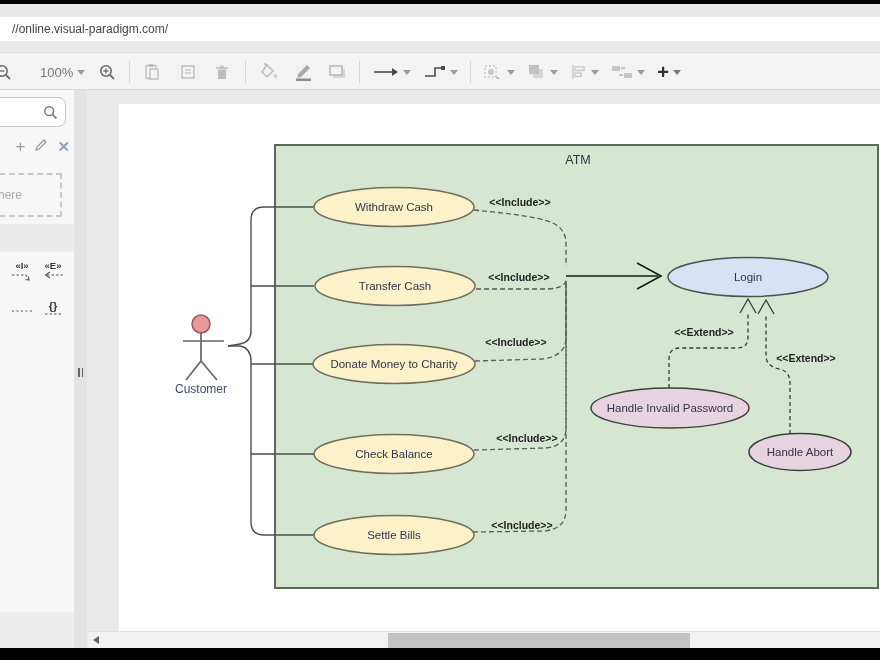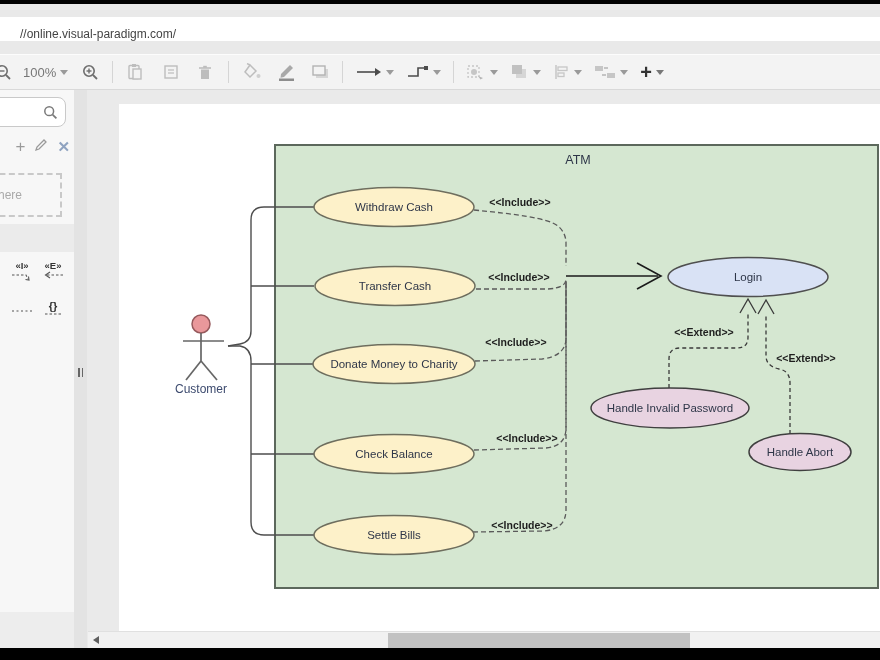--- a/index.html
+++ b/index.html
@@ -2,21 +2,21 @@
 <html><head>
 <meta charset="utf-8">
 <style>
   html,body{margin:0;padding:0;background:#000;}
   *{box-sizing:border-box;}
   .screen{position:relative;width:880px;height:660px;background:#000;overflow:hidden;
     font-family:"Liberation Sans",sans-serif;}
   .top-black{position:absolute;left:0;top:0;width:880px;height:4px;background:#000;}
   .tabstrip{position:absolute;left:0;top:4px;width:880px;height:13px;background:#e9e9e9;}
   .addressbar{position:absolute;left:0;top:17px;width:880px;height:24px;background:#fff;
-    display:flex;align-items:flex-end;padding-left:20px;font-size:12px;color:#444;}
+    display:flex;align-items:center;padding-left:12px;font-size:12px;color:#444;}
   .gapstrip{position:absolute;left:0;top:41px;width:880px;height:14px;background:#e9e9e9;
     border-bottom:1px solid #fcfcfc;}
   .toolbar{position:absolute;left:0;top:55px;width:880px;height:35px;background:#f3f3f3;
     border-bottom:1px solid #d9d9d9;display:flex;align-items:center;}
   .tb{display:flex;align-items:center;justify-content:center;height:26px;min-width:20px;cursor:pointer;}
   .tb svg{display:block;}
   .sep{width:1px;height:22px;background:#d5d5d5;margin:0 2px;}
   .caret{width:0;height:0;border-left:4px solid transparent;border-right:4px solid transparent;
     border-top:5px solid #9a9a9a;margin-left:4px;}
   .caret.dark{border-top-color:#777;}
@@ -73,21 +73,21 @@
   <div class="toolbar">
     <div class="tb" style="margin-left:-7px">
       <span>
         <svg width="18" height="18" viewBox="0 0 18 18">
             <circle cx="8" cy="8" r="5.2" fill="none" stroke="#6e6e6e" stroke-width="1.6"></circle>
             <line x1="12" y1="12" x2="16" y2="16" stroke="#6e6e6e" stroke-width="1.8"></line>
             <line x1="5.5" y1="8" x2="10.5" y2="8" stroke="#6e6e6e" stroke-width="1.4"></line>
           </svg>
       </span>
     </div>
-    <div class="tb" style="margin-left:10px">
+    <div class="tb" style="margin-left:27px">
       <span class="zoomtext">100%</span>
       <span class="caret"></span>
     </div>
     <div class="tb" style="margin-left:12px">
       <span>
         <svg width="18" height="18" viewBox="0 0 18 18">
             <circle cx="8" cy="8" r="5.2" fill="none" stroke="#6e6e6e" stroke-width="1.6"></circle>
             <line x1="12" y1="12" x2="16" y2="16" stroke="#6e6e6e" stroke-width="1.8"></line>
             <line x1="5.5" y1="8" x2="10.5" y2="8" stroke="#6e6e6e" stroke-width="1.4"></line>
             <line x1="8" y1="5.5" x2="8" y2="10.5" stroke="#6e6e6e" stroke-width="1.4"></line>

